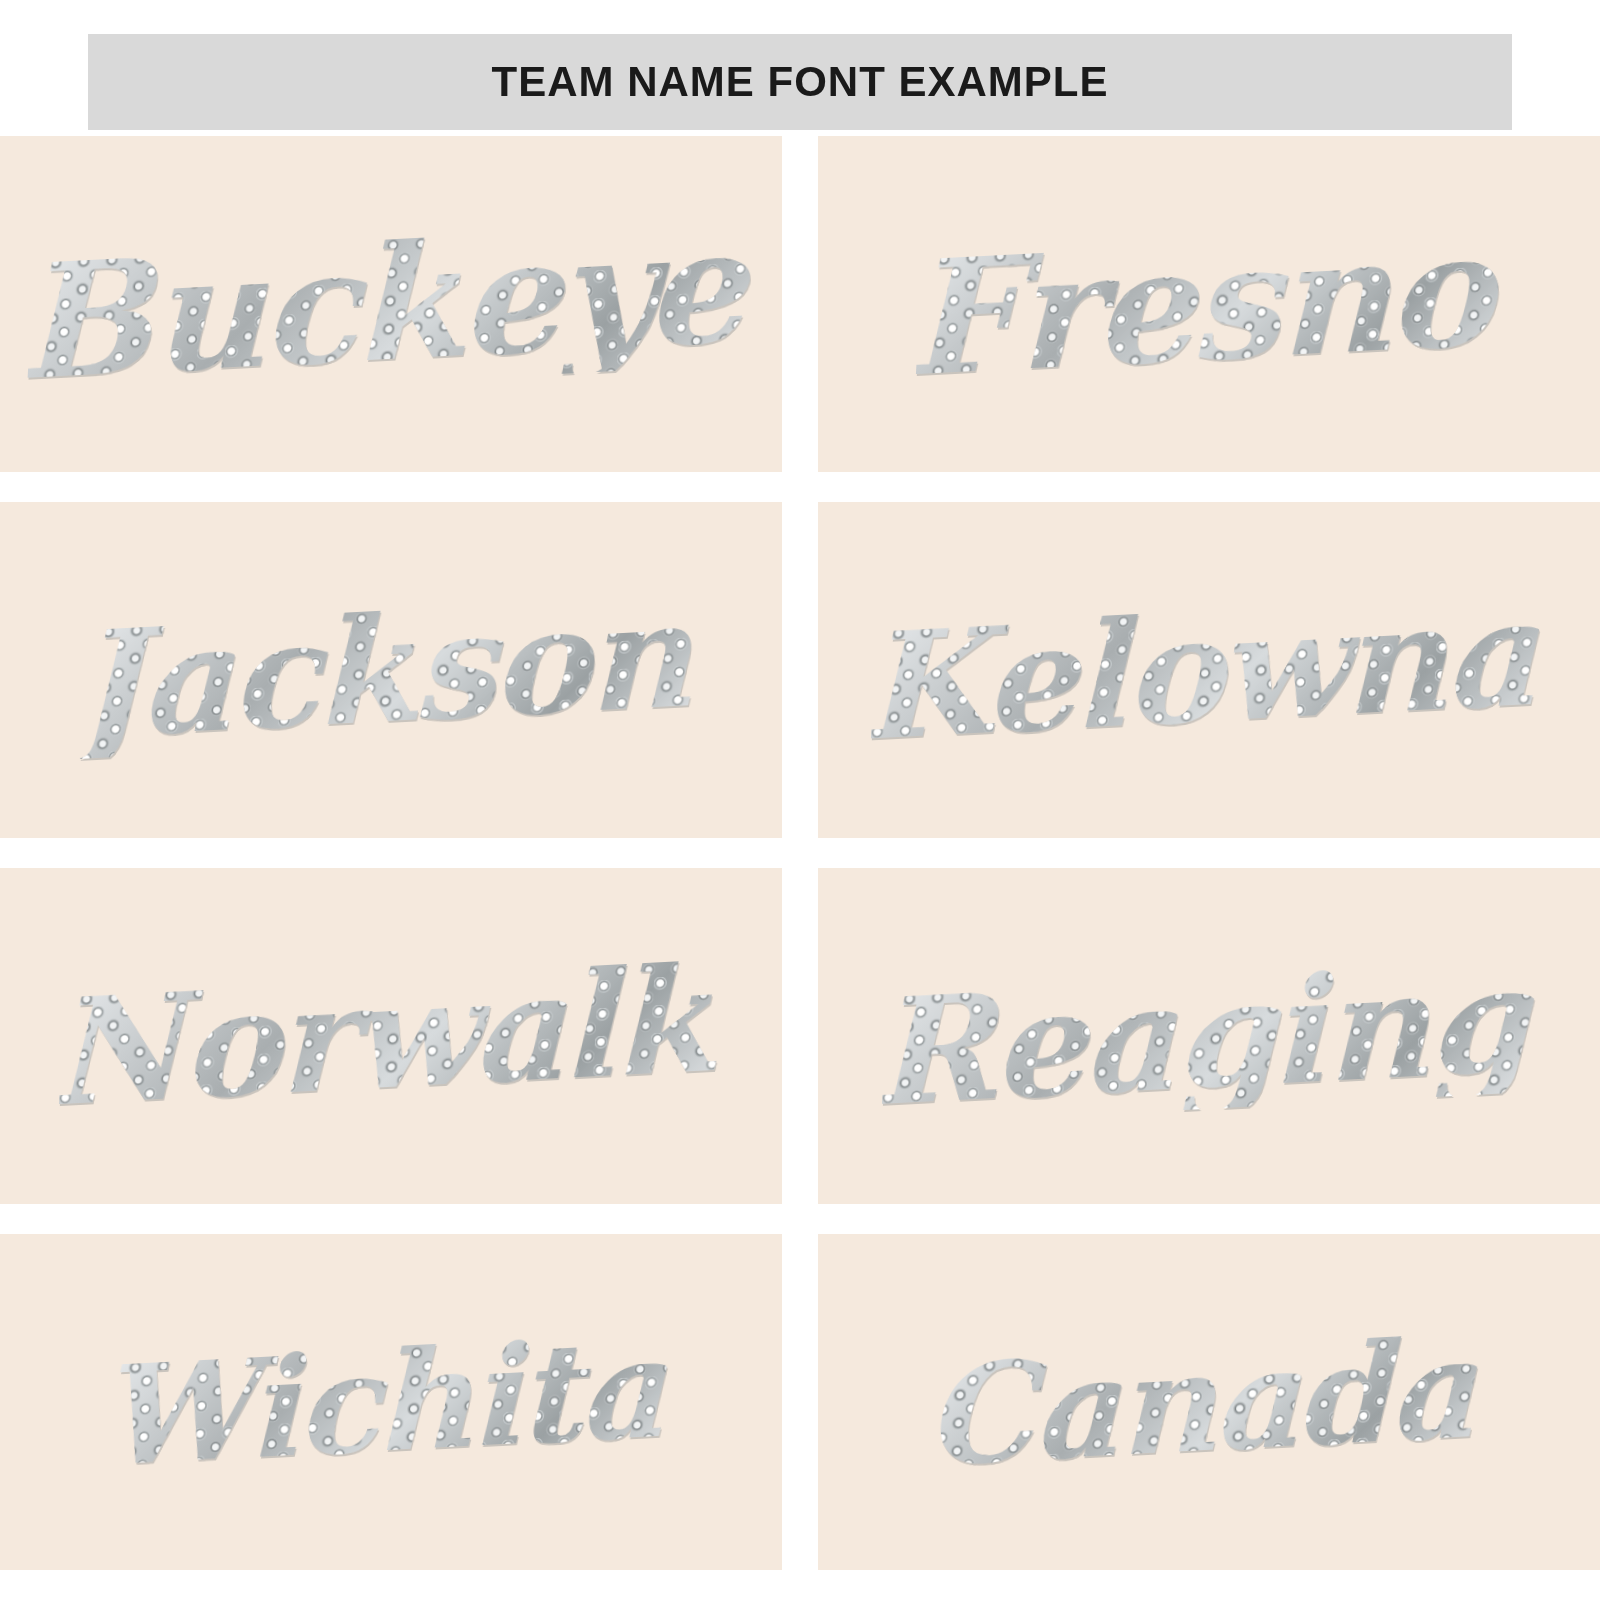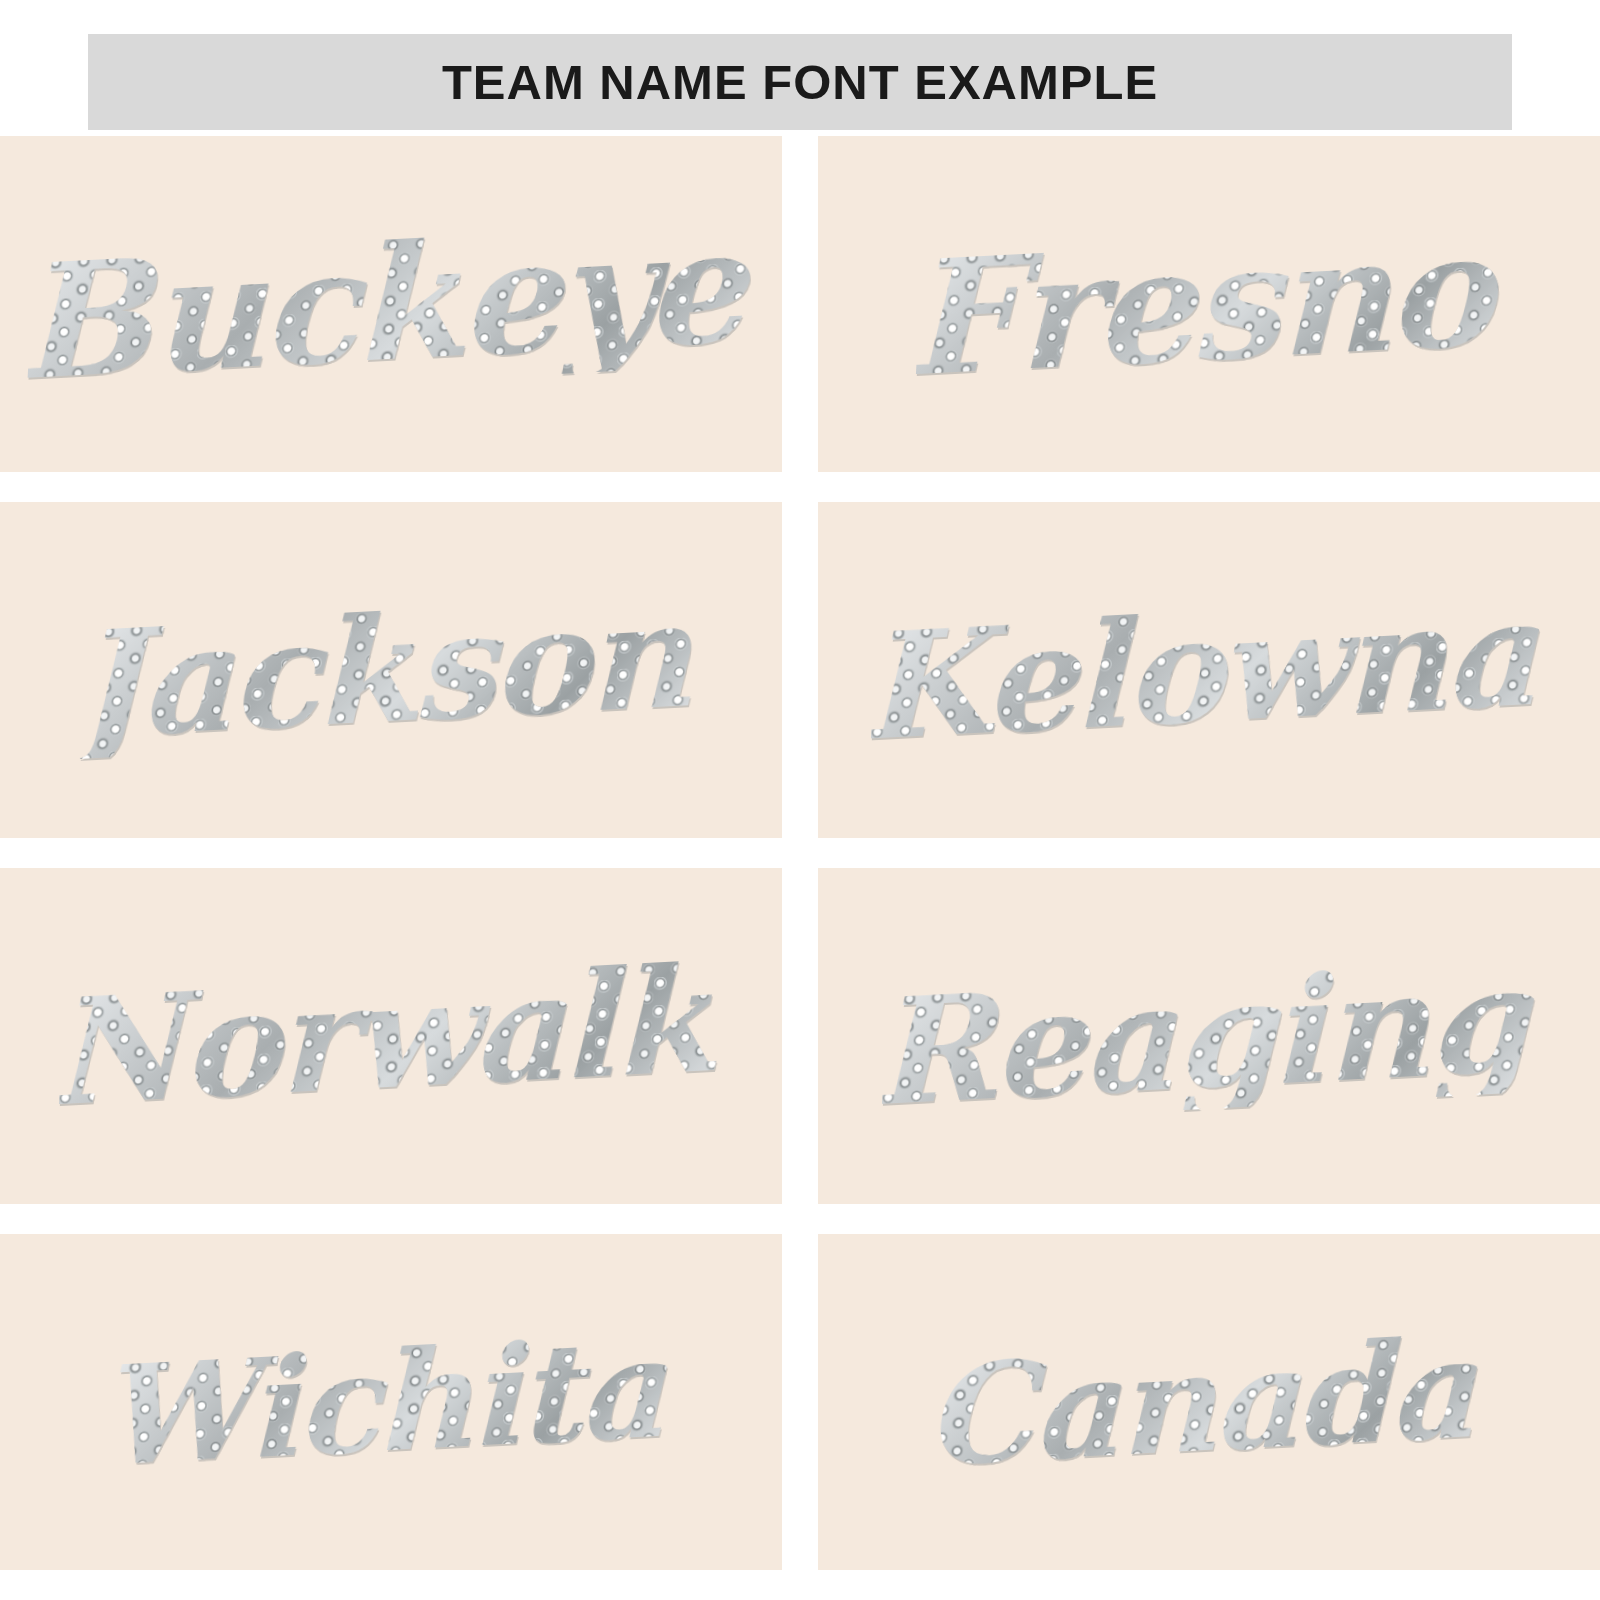--- a/index.html
+++ b/index.html
@@ -27,21 +27,21 @@
     width: 1424px;
     height: 96px;
     background: #d9d9d9;
     display: flex;
     align-items: center;
     justify-content: center;
   }
   .header-title {
     font-family: "Liberation Sans", sans-serif;
     font-weight: bold;
-    font-size: 49px;
+    font-size: 42px;
     letter-spacing: 1px;
     color: #1a1a1a;
     white-space: nowrap;
     line-height: 1;
   }
   .grid {
     position: absolute;
     left: 0;
     top: 136px;
     width: 1600px;

